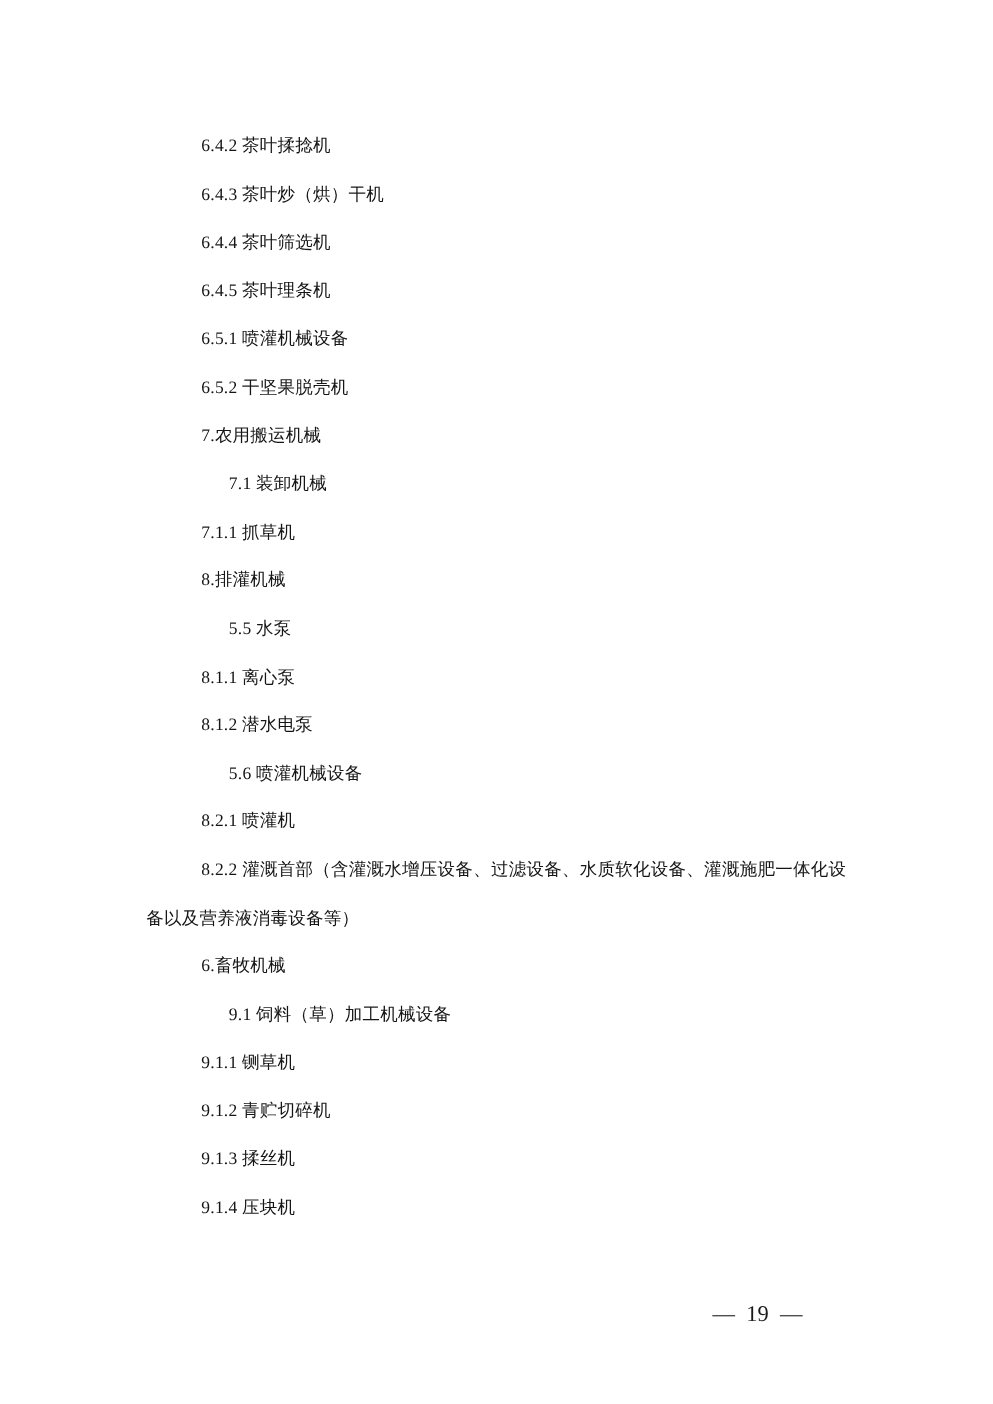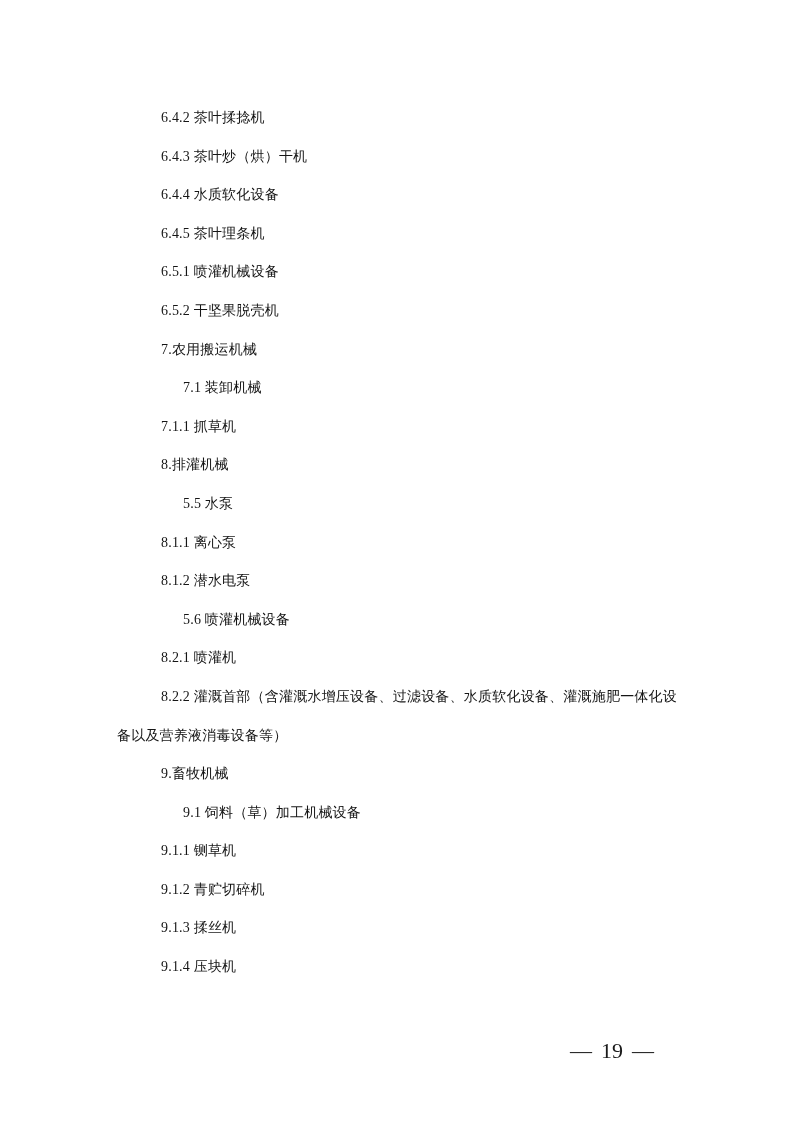--- a/index.html
+++ b/index.html
@@ -33,52 +33,52 @@
   
   .ind-wrap {
     padding-left: 0;
     text-indent: 44px;
     text-align: justify;
   }
   .footer {
     position: absolute;
     left: 570px;
     top: 1038px;
-    font-size: 22px;
+    font-size: 18px;
     line-height: 26px;
     color: #1a1a1a;
     white-space: nowrap;
     text-align: right;
   }
   .footer .dash { letter-spacing: 0; }
   .footer .num { padding: 0 9px; }
 </style>
 </head>
 <body>
 
 <div class="page">
 
   <div class="content">
     <div class="item ind-l3">6.4.2 茶叶揉捻机</div>
     <div class="item ind-l3">6.4.3 茶叶炒（烘）干机</div>
-    <div class="item ind-l3">6.4.4 水质软化设备</div>
+    <div class="item ind-l3">6.4.4 茶叶筛选机</div>
     <div class="item ind-l3">6.4.5 茶叶理条机</div>
     <div class="item ind-l3">6.5.1 喷灌机械设备</div>
     <div class="item ind-l3">6.5.2 干坚果脱壳机</div>
     <div class="item ind-l1">7.农用搬运机械</div>
     <div class="item ind-l2">7.1 装卸机械</div>
     <div class="item ind-l3">7.1.1 抓草机</div>
     <div class="item ind-l1">8.排灌机械</div>
     <div class="item ind-l2">5.5 水泵</div>
     <div class="item ind-l3">8.1.1 离心泵</div>
     <div class="item ind-l3">8.1.2 潜水电泵</div>
     <div class="item ind-l2">5.6 喷灌机械设备</div>
     <div class="item ind-l3">8.2.1 喷灌机</div>
     <div class="item ind-wrap">8.2.2 灌溉首部（含灌溉水增压设备、过滤设备、水质软化设备、灌溉施肥一体化设备以及营养液消毒设备等）</div>
-    <div class="item ind-l1">9.畜牧机械</div>
+    <div class="item ind-l1">6.畜牧机械</div>
     <div class="item ind-l2">9.1 饲料（草）加工机械设备</div>
     <div class="item ind-l3">9.1.1 铡草机</div>
     <div class="item ind-l3">9.1.2 青贮切碎机</div>
     <div class="item ind-l3">9.1.3 揉丝机</div>
     <div class="item ind-l3">9.1.4 压块机</div>
   </div>
 
   <div class="footer">
     <span class="dash">—</span><span class="num">19</span><span class="dash">—</span>
   </div>

